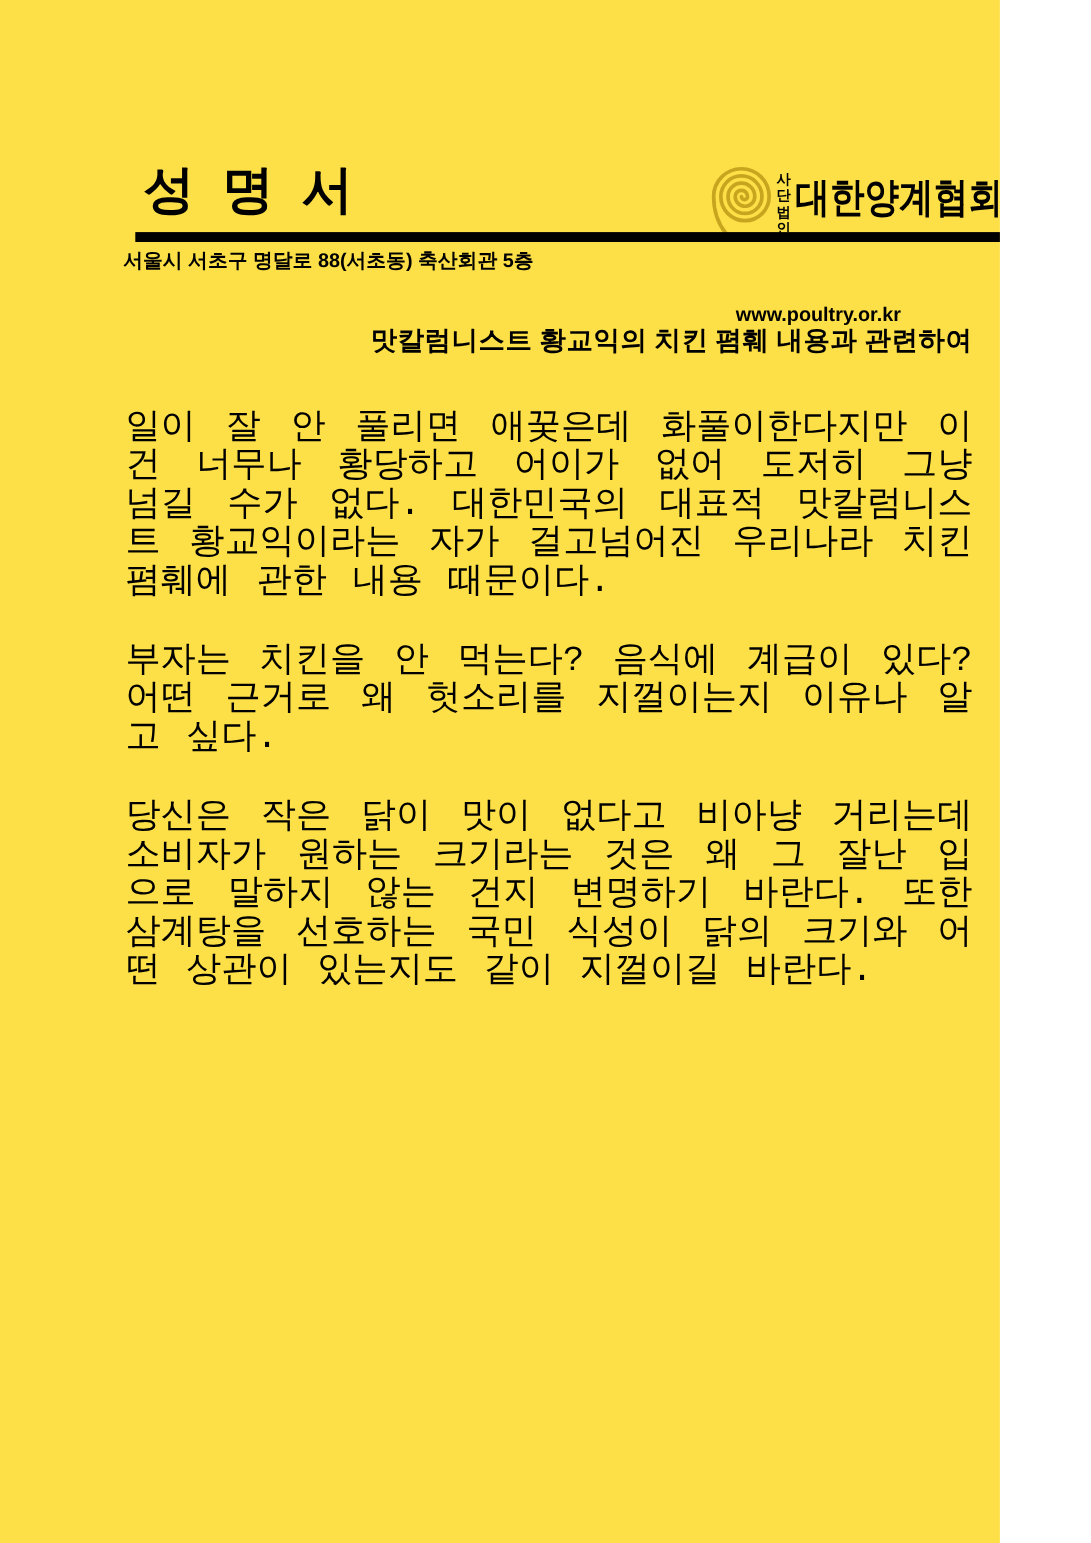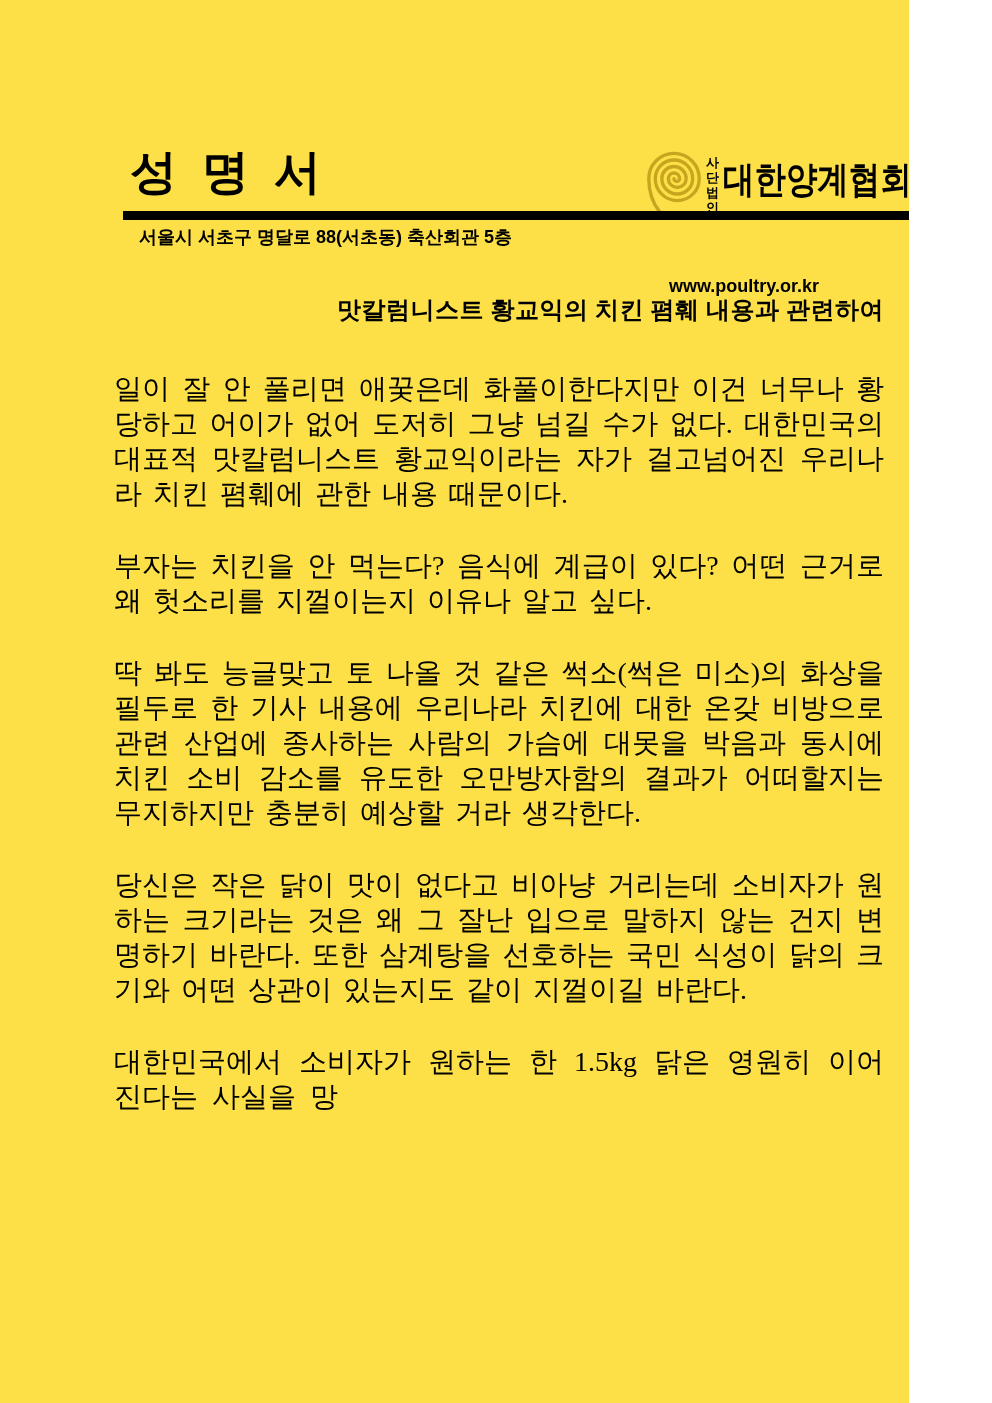--- a/index.html
+++ b/index.html
@@ -64,21 +64,21 @@
     position: absolute;
     left: 123px;
     top: 211px;
     width: 799px;
     height: 9px;
     background: #000000;
   }
 
   .addr-block {
     position: absolute;
-    left: 139px;
+    left: 112px;
     top: 226px;
     font-family: "Liberation Sans", "DejaVu Sans", sans-serif;
     font-weight: bold;
     font-size: 18px;
     line-height: 22px;
     white-space: nowrap;
   }
   .website {
     position: absolute;
     right: 90px;
@@ -100,24 +100,25 @@
   .statement-title {
     margin: 0 0 43px 0;
     font-size: 24px;
     font-weight: bold;
     line-height: 35px;
     text-align: right;
     letter-spacing: 0.5px;
   }
   .statement-body p {
     margin: 0 0 37px 0;
-    font-size: 28px;
+    font-size: 32px;
     line-height: 35px;
     text-align: justify;
     word-spacing: 4px;
+    font-family: Liberation Mono, monospace;
   }
   .statement-body p.cut {
     word-spacing: 7px;
     margin-bottom: 0;
   }
 </style>
 </head>
 <body>
 
 <div class="page">
@@ -152,21 +153,19 @@
   <div class="website">www.poultry.or.kr</div>
 
   <main class="statement-body">
     <h2 class="statement-title">맛칼럼니스트 황교익의 치킨 폄훼 내용과 관련하여</h2>
 
     <p>일이 잘 안 풀리면 애꿎은데 화풀이한다지만 이건 너무나 황당하고 어이가 없어 도저히 그냥 넘길 수가 없다. 대한민국의 대표적 맛칼럼니스트 황교익이라는 자가 걸고넘어진 우리나라 치킨 폄훼에 관한 내용 때문이다.</p>
 
     <p>부자는 치킨을 안 먹는다? 음식에 계급이 있다? 어떤 근거로 왜 헛소리를 지껄이는지 이유나 알고 싶다.</p>
 
 
-    <p>딱 봐도 능글맞고 토 나올 것 같은 썩소(썩은 미소)의 화상을 필두로 한 기사 내용에 우리나라 치킨에 대한 온갖 비방으로 관련 산업에 종사하는 사람의 가슴에 대못을 박음과 동시에 치킨 소비 감소를 유도한 오만방자함의 결과가 어떠할지는 무지하지만 충분히 예상할 거라 생각한다.</p>
 
 
     <p>당신은 작은 닭이 맛이 없다고 비아냥 거리는데 소비자가 원하는 크기라는 것은 왜 그 잘난 입으로 말하지 않는 건지 변명하기 바란다. 또한 삼계탕을 선호하는 국민 식성이 닭의 크기와 어떤 상관이 있는지도 같이 지껄이길 바란다.</p>
 
-    <p class="cut">대한민국에서 소비자가 원하는 한 1.5kg 닭은 영원히 이어진다는 사실을 망</p>
   </main>
 
 </div>
 
 </body></html>

